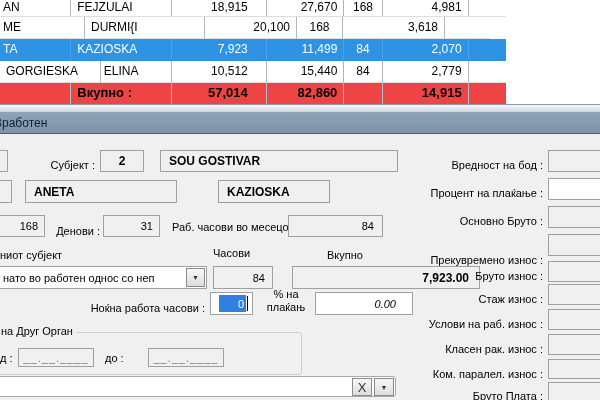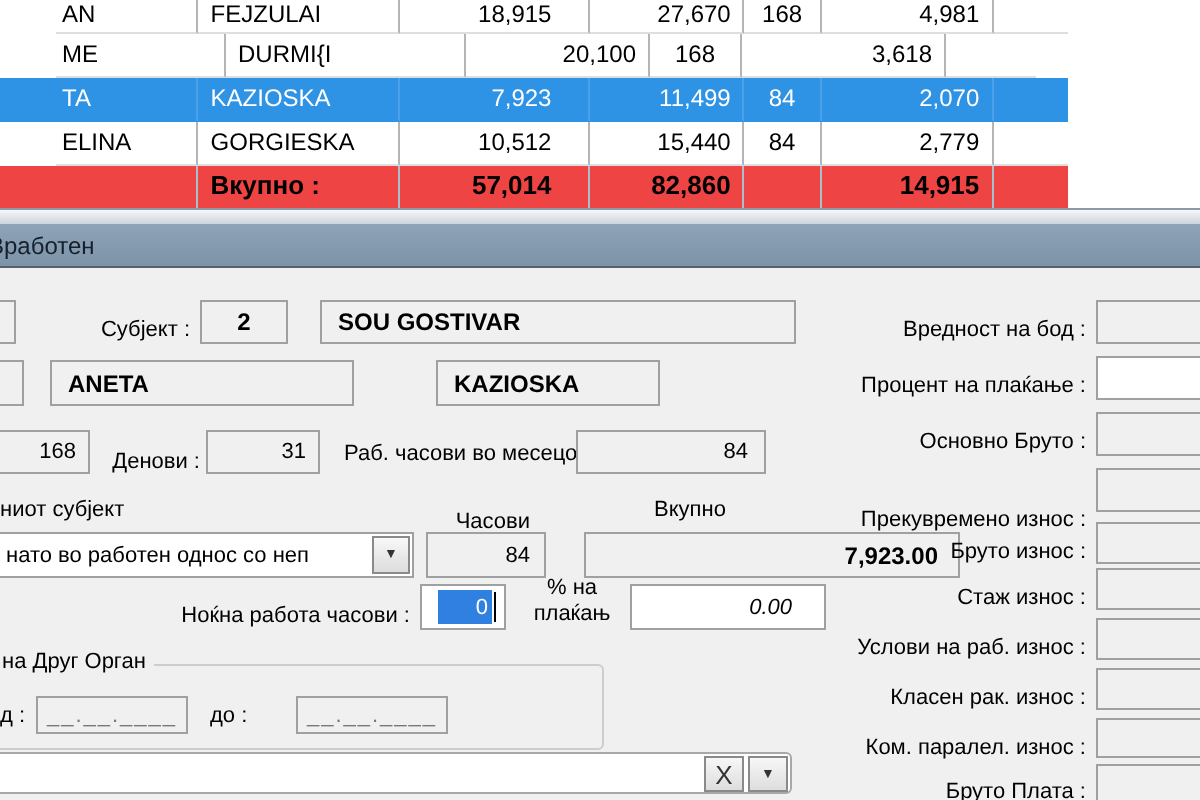--- a/index.html
+++ b/index.html
@@ -1,20 +1,20 @@
 <!DOCTYPE html>
 <html><head>
 <meta charset="utf-8">
 <style>
   html,body{margin:0;padding:0;}
   .screen{position:relative;width:600px;height:400px;overflow:hidden;
     background:#f0f0f0;font-family:"Liberation Sans",sans-serif;-webkit-font-smoothing:antialiased;}
   
   .tbl{position:absolute;top:0;left:0;width:600px;height:104px;background:#fff;}
-  .trow{display:flex;width:506px;padding-left:28px;}
+  .trow{display:flex;width:506px;}
   .tcell{box-sizing:border-box;border-right:1px solid #b5b5b5;border-bottom:1px solid #dedede;
     font-size:12px;color:#000;white-space:nowrap;overflow:hidden;}
   .c-name{width:85px;padding-left:3px;}
   .c-sur{width:120px;padding-left:6px;}
   .c-v1{width:110px;text-align:right;padding-right:18px;}
   .c-v2{width:92px;text-align:right;padding-right:6px;}
   .c-hrs{width:46px;text-align:center;}
   .c-v3{width:102px;text-align:right;padding-right:6px;}
   .c-x{width:45px;border-right:none;}
   .r1{height:17px;line-height:15px;}
@@ -80,22 +80,22 @@
     <div class="trow r sel">
       <div class="tcell c-name">TA</div>
       <div class="tcell c-sur">KAZIOSKA</div>
       <div class="tcell c-v1">7,923</div>
       <div class="tcell c-v2">11,499</div>
       <div class="tcell c-hrs">84</div>
       <div class="tcell c-v3">2,070</div>
       <div class="tcell c-x"></div>
     </div>
     <div class="trow r">
+      <div class="tcell c-sur">GORGIESKA</div>
       <div class="tcell c-name">ELINA</div>
-      <div class="tcell c-sur">GORGIESKA</div>
       <div class="tcell c-v1">10,512</div>
       <div class="tcell c-v2">15,440</div>
       <div class="tcell c-hrs">84</div>
       <div class="tcell c-v3">2,779</div>
       <div class="tcell c-x"></div>
     </div>
     <div class="trow rt total">
       <div class="tcell c-name"></div>
       <div class="tcell c-sur">Вкупно :</div>
       <div class="tcell c-v1">57,014</div>
@@ -120,21 +120,21 @@
   <div class="fld bold" style="left:25px;top:180px;width:152px;height:23px;padding-left:8px;">ANETA</div>
   <div class="fld bold" style="left:218px;top:180px;width:112px;height:23px;padding-left:8px;">KAZIOSKA</div>
 
   <div class="fld rt" style="left:-12px;top:215px;width:57px;height:22px;padding-right:6px;">168</div>
   <div class="lbl r" style="left:43px;top:221px;width:57px;">Денови :</div>
   <div class="fld rt" style="left:103px;top:215px;width:57px;height:22px;padding-right:6px;">31</div>
   <div class="lbl" style="left:172px;top:221px;">Раб. часови во месецот :</div>
   <div class="fld rt" style="left:288px;top:215px;width:95px;height:22px;padding-right:8px;">84</div>
 
   <div class="lbl" style="left:0px;top:249px;">ниот субјект</div>
-  <div class="lbl" style="left:213px;top:247px;width:52px;text-align:right;margin-top:8px;">Часови</div>
+  <div class="lbl" style="left:213px;top:247px;width:52px;text-align:left;">Часови</div>
   <div class="lbl" style="left:317px;top:249px;width:56px;text-align:center;">Вкупно</div>
 
   <div class="fld white" style="left:-12px;top:266px;width:219px;height:23px;padding-left:14px;">
     <span>нато во работен однос со неп</span>
   </div>
   <div class="ddbtn" style="left:186px;top:268px;width:19px;height:19px;">▼</div>
   <div class="fld rt" style="left:213px;top:266px;width:60px;height:23px;padding-right:7px;">84</div>
   <div class="fld rt bold" style="left:292px;top:266px;width:188px;height:23px;padding-right:10px;">7,923.00</div>
 
   <div class="lbl r" style="left:55px;top:298px;width:150px;">Ноќна работа часови :</div>

